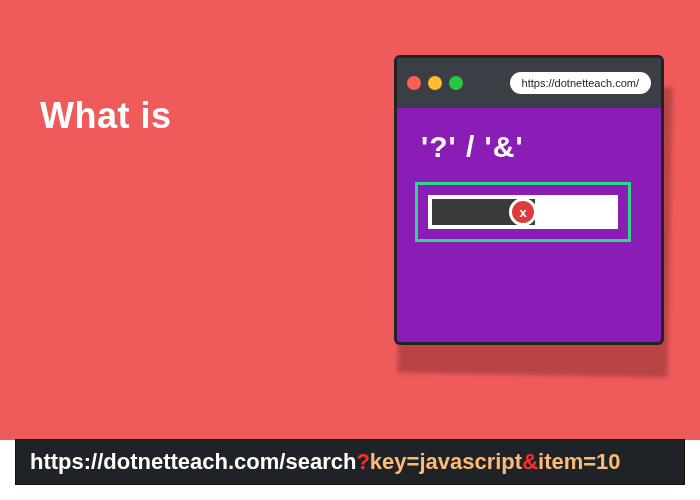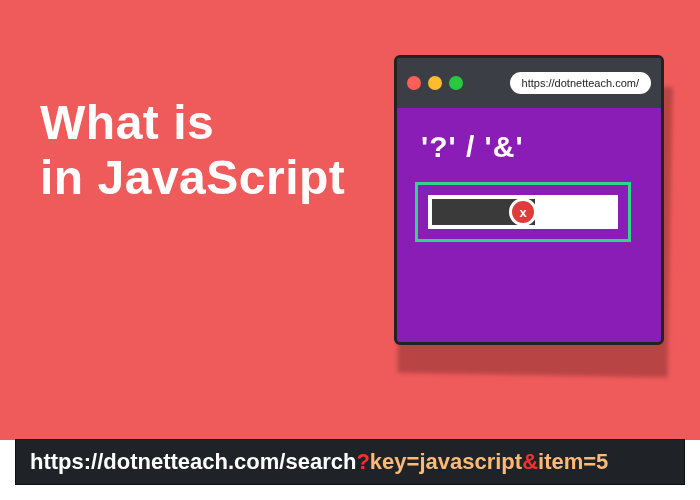--- a/index.html
+++ b/index.html
@@ -1,19 +1,19 @@
 <!DOCTYPE html>
 <html><head>
 <meta charset="utf-8">
 <style>
   * { margin:0; padding:0; box-sizing:border-box; }
   body { width:700px; height:500px; font-family: Arial, Helvetica, sans-serif; overflow:hidden; background:#fff;}
   .canvas { position:relative; width:700px; height:500px; background:#fff;}
   .hero { position:absolute; left:0; top:0; width:700px; height:440px; background:#ef5a5a; }
-  .headline { position:absolute; left:40px; top:95px; color:#fff; font-size:48px; font-weight:700; line-height:1.15; letter-spacing:0.5px;}
+  .headline { position:absolute; left:40px; top:95px; color:#fff; font-size:36px; font-weight:700; line-height:1.15; letter-spacing:0.5px;}
   .browser-shadow { position:absolute; left:400px; top:85px; width:270px; height:290px; background:#b84444; transform:skew(-1deg,1deg); filter:blur(2px);}
   .browser { position:absolute; left:363px; top:55px; width:270px; height:290px; background:#8a1db5; border:3px solid #222; border-radius:6px; overflow:hidden;margin-left:31px;}
   .titlebar { height:50px; background:#3b3f45; display:flex; align-items:center; padding:0 10px; gap:7px;}
   .dot { width:14px; height:14px; border-radius:50%; }
   .dot.red{background:#ff5f57;} .dot.yellow{background:#ffbd2e;} .dot.green{background:#28c840;}
   .url-pill { margin-left:auto; background:#fff; border-radius:14px; padding:5px 12px; font-size:11px; color:#222; white-space:nowrap;}
   .bw-body { padding:22px 18px 18px 18px;}
   .qs-symbols { color:#fff; font-size:30px; font-weight:700; margin:0 0 18px 6px; letter-spacing:1px;}
   .field-wrap { position:relative; border:3px solid #2fd68a; padding:10px; width:216px;}
   .field-row { display:flex; align-items:stretch; border:4px solid #fff; height:34px; background:#3a3a3a;}
@@ -27,21 +27,20 @@
   .u-amp  { color:#ff2e2e; }
 </style>
 </head>
 <body>
 
 <div class="canvas">
   <div class="hero"></div>
 
   <div class="headline">
     <div>What is</div>
-    <div>in JavaScript</div>
   </div>
 
   <div class="browser-shadow"></div>
 
   <div class="browser">
     <div class="titlebar">
       <div class="dot red"></div>
       <div class="dot yellow"></div>
       <div class="dot green"></div>
       <div class="url-pill">https://dotnetteach.com/</div>
@@ -56,15 +55,15 @@
         <div class="x-badge">x</div>
       </div>
     </div>
   </div>
 
   <div class="strip">
     <span class="u-base">https://dotnetteach.com/search</span>
       <span class="u-q">?</span>
       <span class="u-kv">key=javascript</span>
       <span class="u-amp">&amp;</span>
-      <span class="u-kv">item=5</span>
+      <span class="u-kv">item=10</span>
   </div>
 </div>
 
 </body></html>

